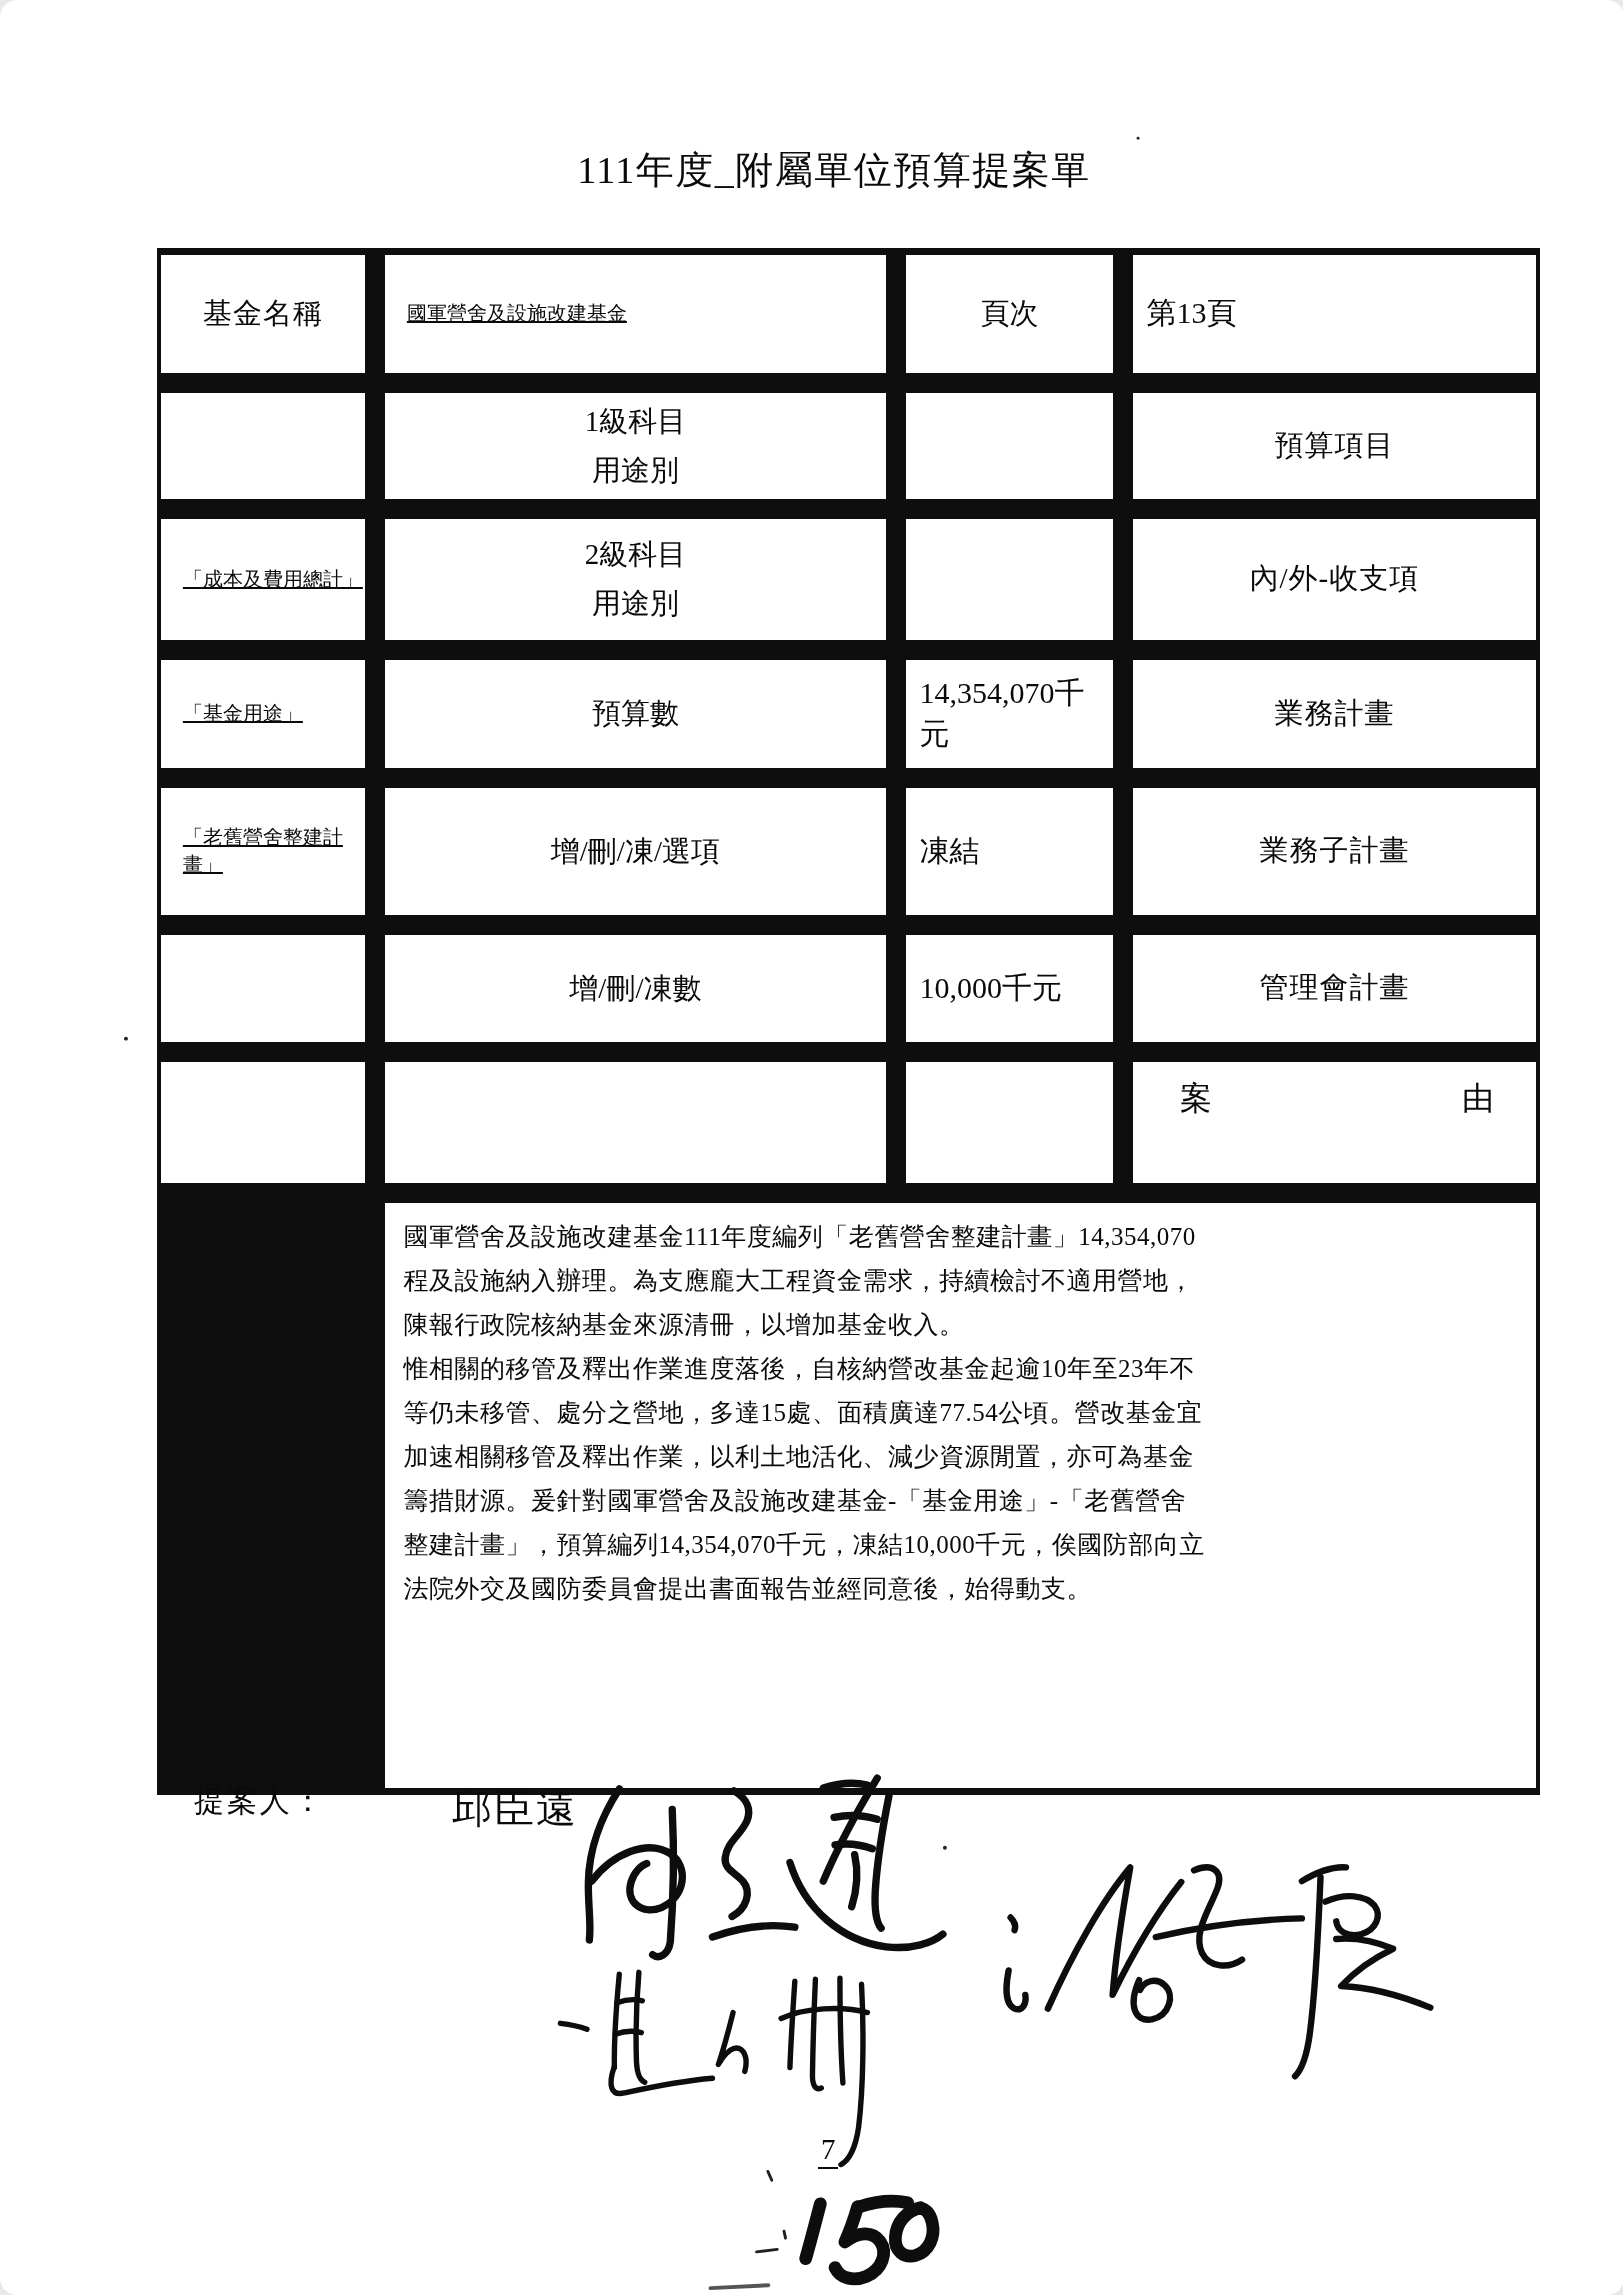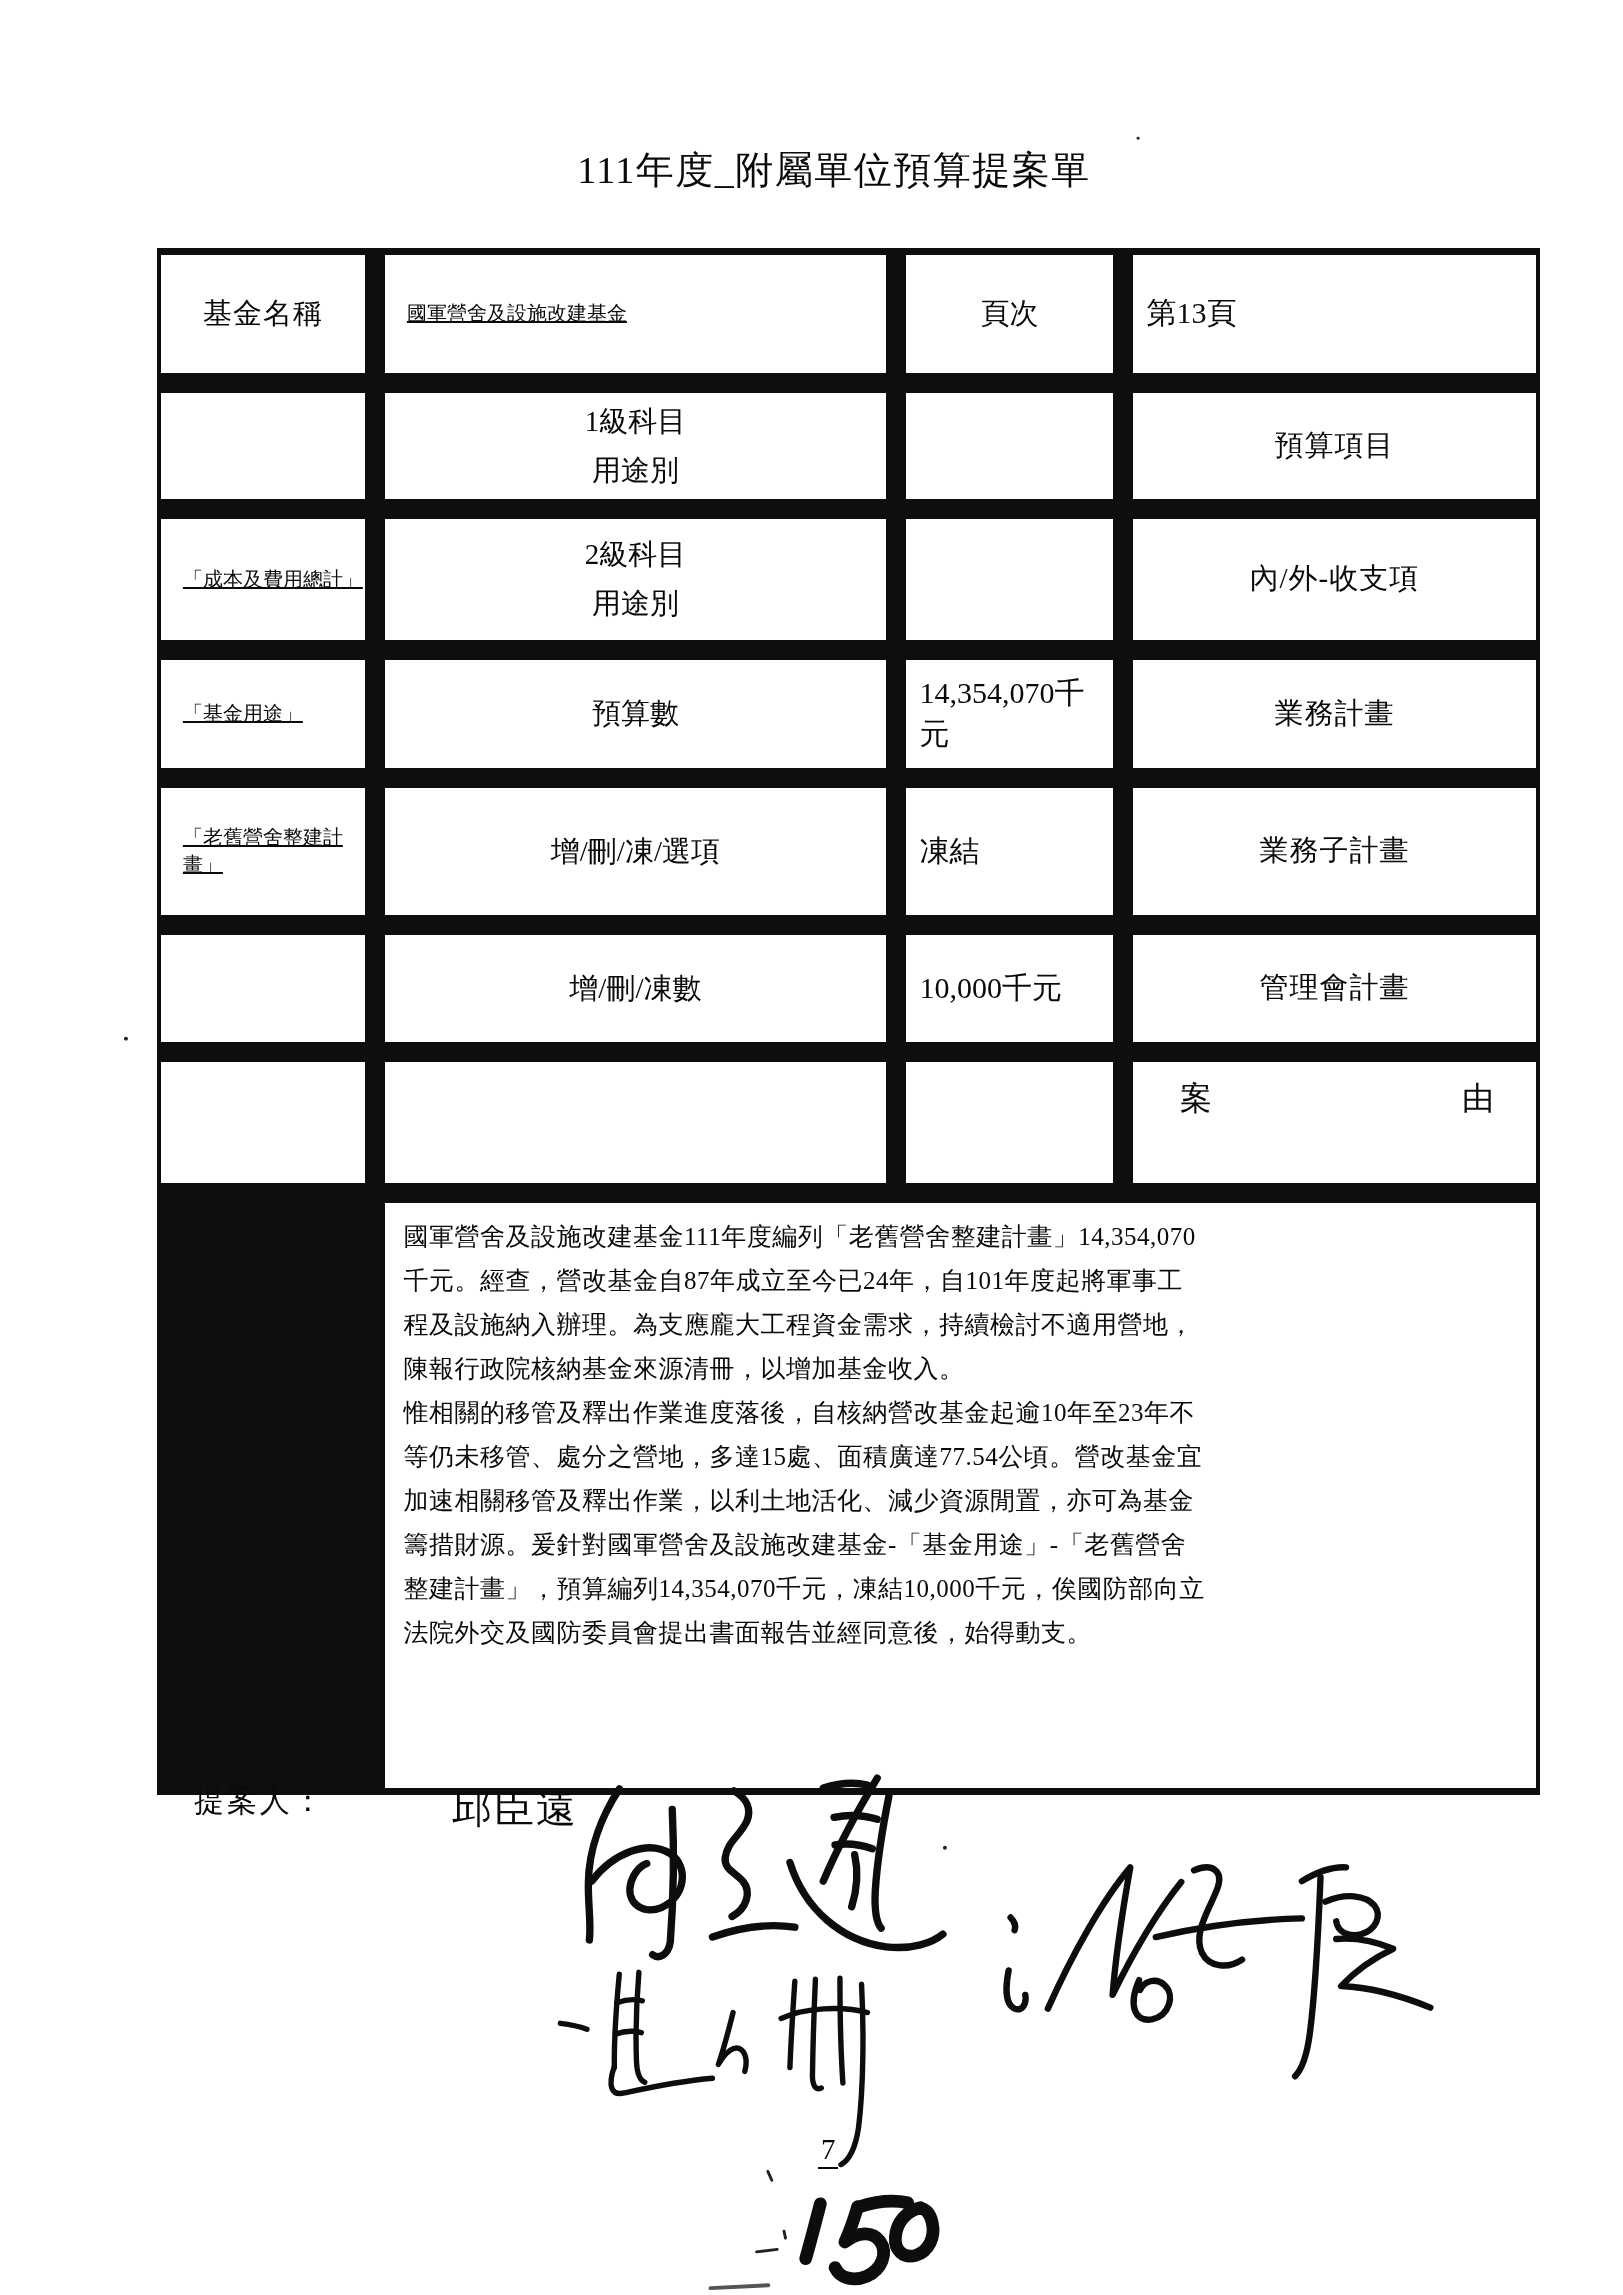--- a/index.html
+++ b/index.html
@@ -3,20 +3,21 @@
 <meta charset="utf-8">
 <style>
   html,body{margin:0;padding:0;background:#e8e8e8;}
   .page{
     position:relative;
     width:1624px;height:2295px;
     background:#ffffff;
     font-family:"Liberation Serif","DejaVu Serif",serif;
     color:#0a0a0a;
     overflow:hidden;
+    border-radius:17px;
   }
   .doc-title{
     position:absolute;
     left:0;top:145px;width:1624px;
     padding-left:44px;
     box-sizing:border-box;
     text-align:center;
     font-size:38px;
     letter-spacing:1.5px;
     white-space:nowrap;
@@ -123,21 +124,20 @@
     <div class="cell val2"></div>
 
     <div class="cell case-label">
       <div class="case-label-inner">
         <span>案</span>
         <span>由</span>
       </div>
     </div>
     <div class="cell case-text">
       <div class="case-line">國軍營舍及設施改建基金111年度編列「老舊營舍整建計畫」14,354,070</div>
-      <div class="case-line">千元。經查，營改基金自87年成立至今已24年，自101年度起將軍事工</div>
       <div class="case-line">程及設施納入辦理。為支應龐大工程資金需求，持續檢討不適用營地，</div>
       <div class="case-line">陳報行政院核納基金來源清冊，以增加基金收入。</div>
       <div class="case-line">惟相關的移管及釋出作業進度落後，自核納營改基金起逾10年至23年不</div>
       <div class="case-line">等仍未移管、處分之營地，多達15處、面積廣達77.54公頃。營改基金宜</div>
       <div class="case-line">加速相關移管及釋出作業，以利土地活化、減少資源閒置，亦可為基金</div>
       <div class="case-line">籌措財源。爰針對國軍營舍及設施改建基金-「基金用途」-「老舊營舍</div>
       <div class="case-line">整建計畫」，預算編列14,354,070千元，凍結10,000千元，俟國防部向立</div>
       <div class="case-line">法院外交及國防委員會提出書面報告並經同意後，始得動支。</div>
     </div>
   </div>

